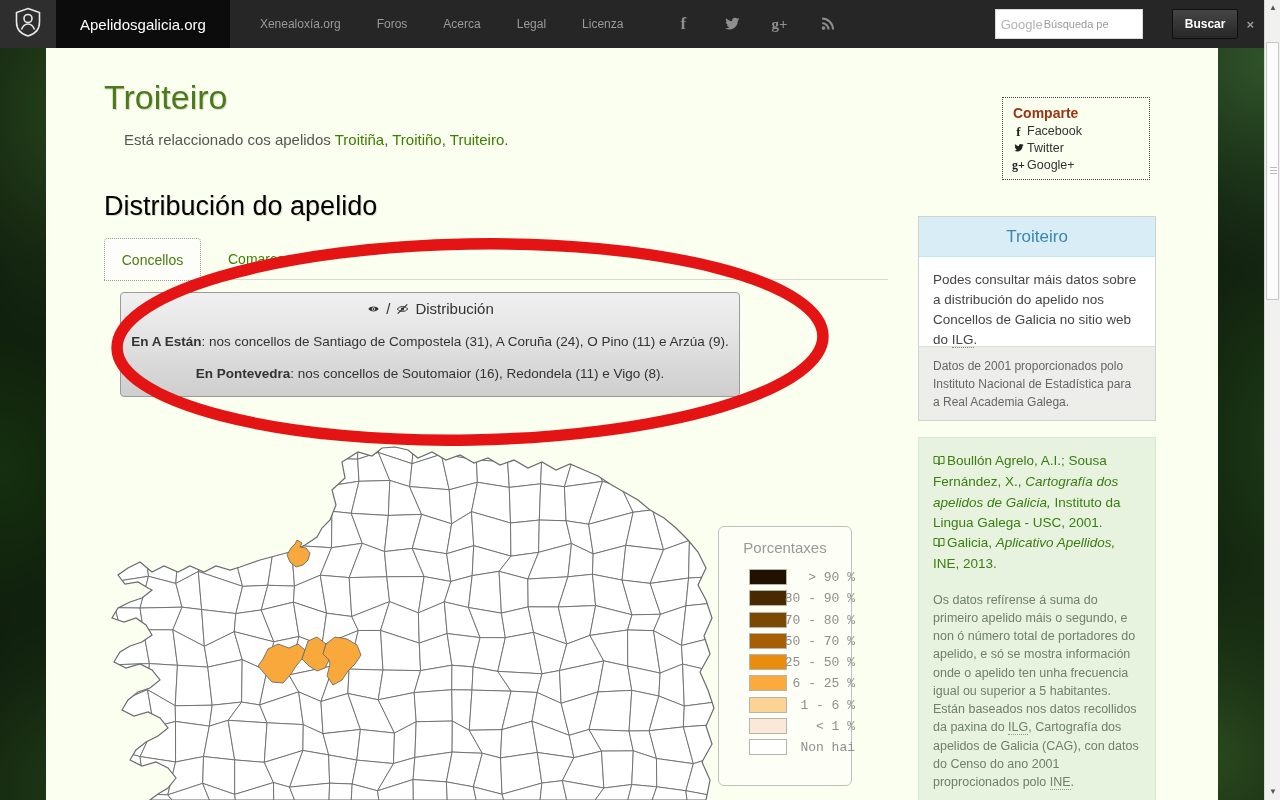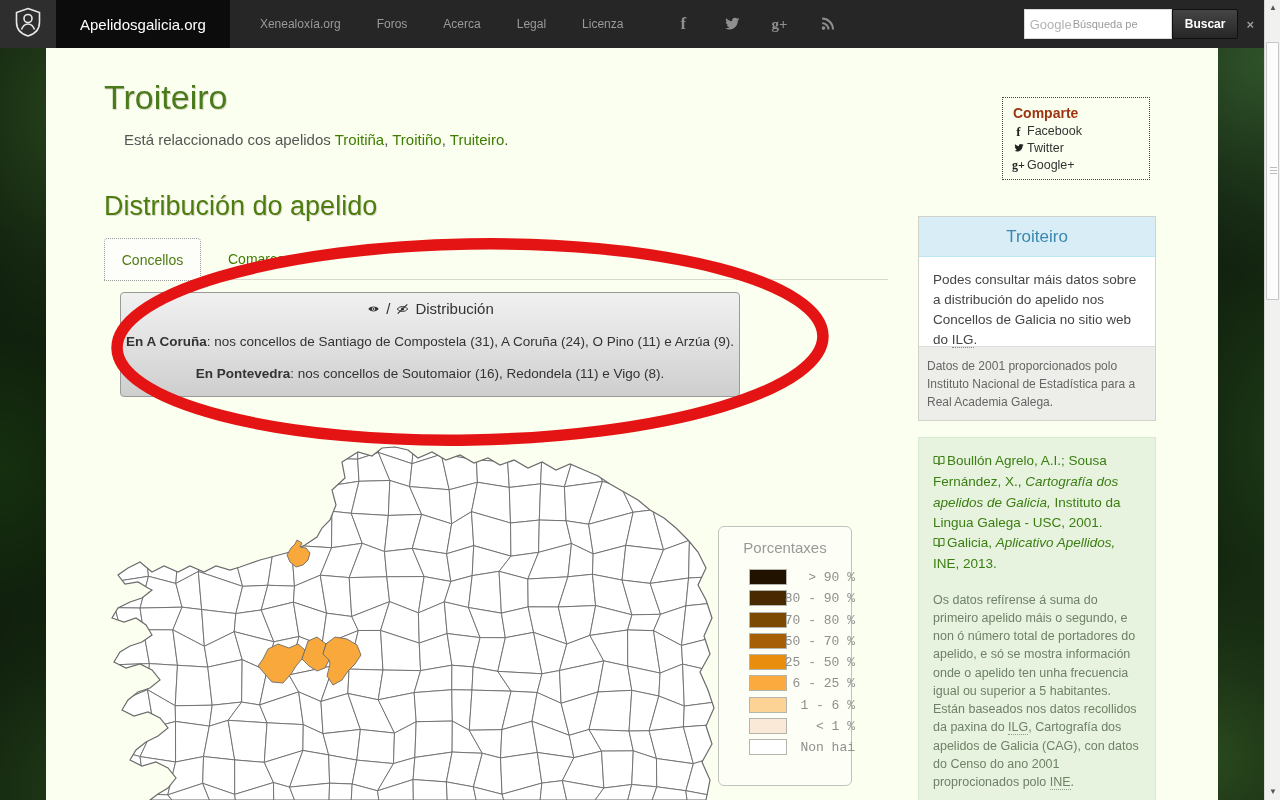--- a/index.html
+++ b/index.html
@@ -30,39 +30,39 @@
   .nav-social { display:flex; align-items:center; margin-left:18px; }
   .nav-social .soc { width:20px; margin:0 14px; color:#8f8f8f; font-size:16px; text-align:center; cursor:pointer; }
   .soc svg { display:block; margin:0 auto; }
   .fb-glyph { font-family:"Liberation Serif", serif; font-weight:bold; font-size:17px; }
   .gp-glyph { font-family:"Liberation Serif", serif; font-weight:bold; font-size:15px; }
   .nav-search { margin-left:auto; display:flex; align-items:center; padding-right:10px; }
   .search-wrap { position:relative; width:148px; height:30px; background:#fff; border:1px solid #d9d9d9; }
   .search-watermark { position:absolute; left:5px; top:7px; color:#b3b3b3; font-size:13px; pointer-events:none; }
   .search-input { position:absolute; left:48px; top:0; width:98px; height:28px; border:0; outline:0; font-size:11px; color:#444; background:transparent; }
   .search-input::placeholder { color:#9a9a9a; }
-  .btn-buscar { margin-left:0; height:30px; padding:0 12px; background:linear-gradient(#454545,#262626); border:1px solid #101010; border-radius:2px; color:#fff; font-weight:bold; font-size:12px; cursor:pointer; }
+  .btn-buscar { margin-left:29px; height:30px; padding:0 12px; background:linear-gradient(#454545,#262626); border:1px solid #101010; border-radius:2px; color:#fff; font-weight:bold; font-size:12px; cursor:pointer; }
   .search-close { margin-left:8px; color:#9a9a9a; font-weight:bold; font-size:13px; cursor:pointer; }
 
   
   .scrollbar { position:fixed; right:0; top:0; width:16px; height:800px; background:#f1f1ef; border-left:1px solid #d9d9d9; z-index:6; }
   .sb-arrow { position:absolute; left:0; width:16px; height:16px; color:#555; font-size:8px; text-align:center; line-height:16px; cursor:pointer; }
   .sb-up { top:0; } .sb-down { bottom:0; }
   .sb-thumb { position:absolute; left:1px; top:42px; width:13px; height:258px; background:#fcfcfc; border:1px solid #c6c6c6; border-radius:1px; cursor:pointer; }
   .sb-grip { position:absolute; left:3px; top:50%; margin-top:-4px; width:7px; height:8px;
     background:linear-gradient(#bbb 1px, transparent 1px) 0 0/100% 3px; }
 
   
   .page { position:absolute; left:46px; top:48px; width:1172px; height:752px; background:#fbffef; }
 
   .h1-title { position:absolute; left:58px; top:30px; font-size:34px; font-weight:normal; color:#4a7a1a; text-shadow:1px 1px 0 #d9d9c6; }
   .subtitle { position:absolute; left:78px; top:83px; font-size:15px; color:#555; }
   .subtitle a { color:#3f7d00; text-decoration:none; cursor:pointer; }
 
-  .h2-title { position:absolute; left:58px; top:143px; font-size:27px; font-weight:normal; color:#4d7c0f; text-shadow:1px 1px 0 #ded9cc; }
+  .h2-title { position:absolute; left:58px; top:143px; font-size:27px; font-weight:normal; color:#000000; text-shadow:1px 1px 0 #ded9cc; }
 
   .tab-rule { position:absolute; left:58px; top:231px; width:784px; height:1px; background:#d8d8cc; }
   .tab-active { position:absolute; left:58px; top:190px; width:97px; height:43px; background:#fdfdfa; border:1px dotted #9a9a9a; border-radius:4px 4px 0 0; color:#4d7c0f; font-size:14px; display:flex; align-items:center; justify-content:center; cursor:pointer; z-index:2;text-align:right; }
   .tab-link { position:absolute; left:182px; top:203px; color:#3f7d00; font-size:14px; cursor:pointer; }
 
   .dist-panel { position:absolute; left:74px; top:244px; width:620px; height:105px; border:1px solid #9a9a9a; border-radius:4px; background:linear-gradient(180deg,#f0f0f0 0%,#e6e6e6 35%,#cecece 100%); color:#333; }
   .panel-head { margin-top:7px; text-align:center; font-size:15px; color:#333; display:flex; align-items:center; justify-content:center; gap:5px; }
   .panel-head .eye { cursor:pointer; display:inline-flex; }
   .panel-line { text-align:center; font-size:13.5px; margin-top:17px; }
   .panel-line b { font-weight:bold; }
@@ -82,21 +82,21 @@
   .share-box { position:absolute; left:956px; top:49px; width:148px; height:83px; border:1px dotted #444; padding:7px 10px; background:transparent; }
   .share-title { color:#9c3312; font-weight:bold; font-size:14px; margin-bottom:2px; }
   .share-item { font-size:12.5px; color:#333; line-height:17px; cursor:pointer; display:flex; align-items:center; gap:3px; }
   .share-item .si { width:11px; display:inline-flex; justify-content:center; color:#222; }
   .share-item .fb-glyph { font-size:13px; } .share-item .gp-glyph { font-size:12px; }
 
   .info-box { position:absolute; left:872px; top:168px; width:238px; height:205px; border:1px solid #d2d2cc; background:#fff; }
   .info-head { height:40px; background:#d9edf7; border-bottom:1px solid #bce8f1; color:#3a87ad; font-size:17px; display:flex; align-items:center; justify-content:center; }
   .info-body { padding:13px 14px; font-size:13.5px; color:#444; line-height:1.48; height:89px; }
   .info-body a { color:#444; text-decoration:none; border-bottom:1px dotted #888; cursor:pointer; }
-  .info-foot { height:74px; background:#ededea; border-top:1px solid #ddd; padding:10px 8px; font-size:12px; color:#666; line-height:1.5; }
+  .info-foot { height:74px; background:#ededea; border-top:1px solid #ddd; padding:10px 14px; font-size:12px; color:#666; line-height:1.5; }
 
   .green-box { position:absolute; left:872px; top:389px; width:238px; background:#e7f3de; border:1px solid #d7ead0; padding:13px 14px; }
   .ref { font-size:13.5px; color:#3a7d12; line-height:1.5; }
   .ref i { font-style:italic; }
   .ref .bicon { display:inline-block; vertical-align:-1px; margin-right:2px; }
   .note { margin-top:16px; font-size:12.5px; color:#6f8168; line-height:1.46; }
   .note a { color:#6f8168; text-decoration:none; border-bottom:1px dotted #8aa082; cursor:pointer; }
   .updated { margin-top:9px; font-size:12.5px; color:#6f8168; line-height:1.46; }
   .updated .cicon { display:inline-block; vertical-align:-1px; margin-right:2px; }
 
@@ -178,21 +178,21 @@
         <span class="eye">
           <svg width="15" height="12" viewBox="0 0 12 12">
               <path d="M.8 6C3.2 2.8 8.8 2.8 11.2 6 8.8 9.2 3.2 9.2.8 6z" fill="none" stroke="#333" stroke-width="1"></path>
               <circle cx="6" cy="6" r="1.6" fill="#333"></circle>
               <line x1="1.2" y1="10.6" x2="10.8" y2="1.4" stroke="#333" stroke-width="1.2"></line>
             </svg>
         </span>
         <span>Distribución</span>
       </div>
       <div id="panel-lines">
-          <div class="panel-line"><b>En A Coruña</b><span>: nos concellos de Santiago de Compostela (31), A Coruña (24), O Pino (11) e Arzúa (9).</span></div>
+          <div class="panel-line"><b>En A Están</b><span>: nos concellos de Santiago de Compostela (31), A Coruña (24), O Pino (11) e Arzúa (9).</span></div>
           <div class="panel-line"><b>En Pontevedra</b><span>: nos concellos de Soutomaior (16), Redondela (11) e Vigo (8).</span></div>
         </div>
     </div>
 
     <svg class="map-svg" id="galicia-map" viewBox="105 445 615 355">
         <defs>
           <clipPath id="galclip">
             <path d="M395 447 L408 450 L418 458 L432 452 L446 460 L460 455 L474 463 L488 458 L500 465 L514 460 L528 468 L542 462 L556 470 L570 464 L584 470 L598 476 L610 484 L624 492 L638 500 L650 510 L664 518 L676 528 L688 540 L698 552 L706 568 L698 585 L706 600 L712 618 L704 636 L710 654 L700 672 L708 690 L714 708 L706 726 L712 744 L702 762 L710 780 L706 800 L150 800 L158 794 L168 788 L176 778 L168 768 L156 762 L142 766 L130 760 L136 750 L146 742 L158 736 L168 728 L160 718 L148 712 L134 716 L122 710 L128 700 L138 692 L150 688 L160 680 L152 670 L140 664 L126 668 L114 662 L120 652 L130 646 L142 642 L152 635 L146 625 L136 618 L124 622 L112 618 L118 608 L130 602 L142 598 L152 590 L148 588 L138 582 L125 584 L118 575 L128 568 L140 562 L152 572 L164 566 L178 572 L190 566 L204 572 L216 566 L230 570 L240 567 L260 560 L275 556 L290 552 L305 545 L317 537 L322 528 L330 520 L336 505 L332 490 L345 478 L342 462 L358 452 L372 456 L382 448 Z"></path>
           </clipPath>
         </defs>

